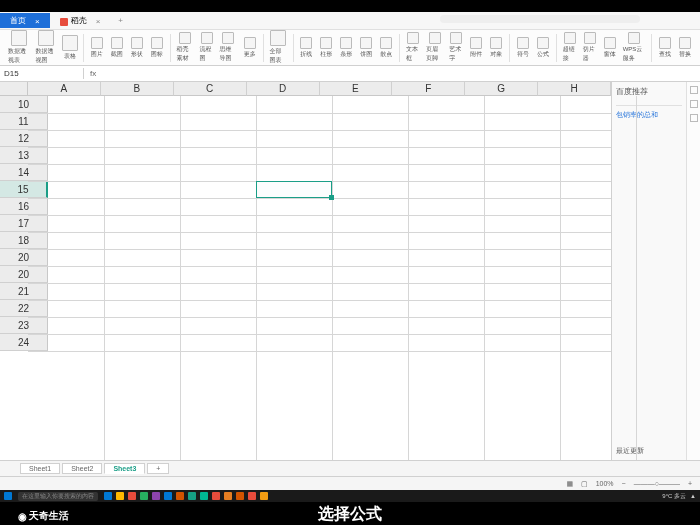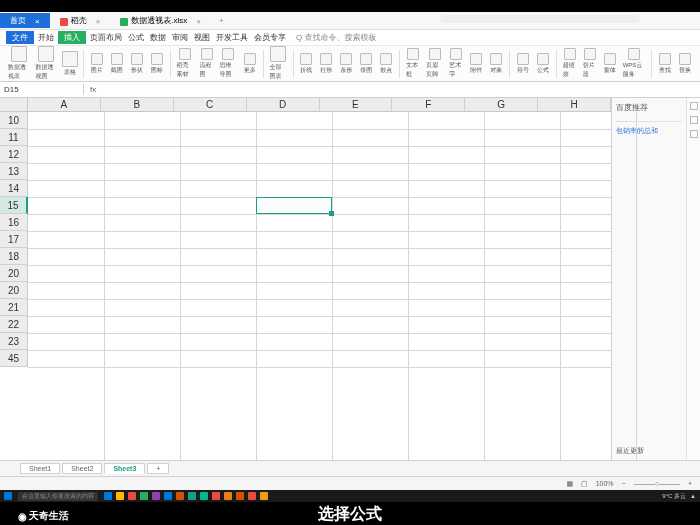--- a/index.html
+++ b/index.html
@@ -28,21 +28,21 @@
 .fx { padding: 1px 6px; color: #666; }
 .grid-area { flex: 1; display: flex; overflow: hidden; }
 .grid { flex: 1; position: relative; background: #fff; }
 .right-pane { width: 75px; border-left: 1px solid #d0d0d0; background: #f9f9f9; font-size: 7px; padding: 4px; color: #555; display: flex; flex-direction: column; }
 .rp-title { font-size: 8px; padding-bottom: 8px; border-bottom: 1px solid #e0e0e0; }
 .rp-link { color: #1e6fd9; margin-top: 4px; }
 .narrow-strip { width: 14px; border-left: 1px solid #e0e0e0; background: #fcfcfc; display: flex; flex-direction: column; align-items: center; gap: 6px; padding-top: 4px; }
 .narrow-strip div { width: 8px; height: 8px; border: 0.5px solid #bbb; }
 .colhdr { position: absolute; top: 0; left: 28px; right: 0; height: 14px; display: flex; background: #ececec; }
 .ch { width: 76px; border-right: 0.5px solid #d0d0d0; border-bottom: 1px solid #c8c8c8; text-align: center; font-size: 10px; color: #333; line-height: 14px; }
-.rowhdr { position: absolute; top: 14px; left: 0; width: 28px; }
+.rowhdr { position: absolute; top: 14px; left: 0; width: 48px; }
 .rh { height: 17px; border-bottom: 0.5px solid #d0d0d0; border-right: 1px solid #c8c8c8; background: #ececec; text-align: center; font-size: 10px; color: #333; line-height: 17px; }
 .rh.sel { background: #d4e8e4; border-right: 2px solid #1a9e87; }
 .corner { position: absolute; top: 0; left: 0; width: 28px; height: 14px; background: #ececec; border-right: 1px solid #c8c8c8; border-bottom: 1px solid #c8c8c8; }
 .cells { position: absolute; top: 14px; left: 28px; right: 0; bottom: 0; }
 .cell-grid-v { position: absolute; top: 0; bottom: 0; width: 0; border-right: 0.5px solid #d6d6d6; }
 .cell-grid-h { position: absolute; left: 0; right: 0; height: 0; border-bottom: 0.5px solid #d6d6d6; }
 .sel-cell { position: absolute; border: 1.5px solid #1a9e87; background: rgba(26,158,135,0.02); }
 .sel-handle { position: absolute; right: -3px; bottom: -3px; width: 5px; height: 5px; background: #1a9e87; }
 .sheet-tabs { height: 16px; background: #f5f5f5; display: flex; align-items: center; font-size: 7px; border-top: 1px solid #d0d0d0; padding-left: 20px; gap: 2px; }
 .stab { padding: 1px 8px; border: 0.5px solid #d0d0d0; background: #fff; color: #666; }
@@ -64,40 +64,23 @@
 
 <div class="app">
   <div class="tabbar">
     <div class="tab active">
         <span>首页</span>
       </div>
     <div class="tab">
         <span class="ico"></span>
         <span>稻壳</span>
       </div>
-    <div class="tab">
-        <span class="ico xls"></span>
-        <span>数据透视表.xlsx</span>
-      </div>
     <div class="plus">+</div>
   </div>
 
-  <div class="menubar">
-    <div class="menu-btn file">文件</div>
-    <div class="menu-btn">开始</div>
-    <div class="menu-btn ins">插入</div>
-    <div class="menu-btn">页面布局</div>
-    <div class="menu-btn">公式</div>
-    <div class="menu-btn">数据</div>
-    <div class="menu-btn">审阅</div>
-    <div class="menu-btn">视图</div>
-    <div class="menu-btn">开发工具</div>
-    <div class="menu-btn">会员专享</div>
-    <div class="search">Q 查找命令、搜索模板</div>
-  </div>
 
   <div class="ribbon" id="ribbon">
       <div class="rbtn big">
         <div class="ric"></div>
         <span>数据透视表</span>
       </div>
       <div class="rbtn big">
         <div class="ric"></div>
         <span>数据透视图</span>
       </div>
@@ -249,21 +232,21 @@
           <div class="rh">14</div>
           <div class="rh sel">15</div>
           <div class="rh">16</div>
           <div class="rh">17</div>
           <div class="rh">18</div>
           <div class="rh">20</div>
           <div class="rh">20</div>
           <div class="rh">21</div>
           <div class="rh">22</div>
           <div class="rh">23</div>
-          <div class="rh">45</div>
+          <div class="rh">24</div>
         </div>
       <div class="cells" id="cells">
 
       <div class="cell-grid-v" style="left: 76px;"></div>
           <div class="cell-grid-v" style="left: 152px;"></div>
           <div class="cell-grid-v" style="left: 228px;"></div>
           <div class="cell-grid-v" style="left: 304px;"></div>
           <div class="cell-grid-v" style="left: 380px;"></div>
           <div class="cell-grid-v" style="left: 456px;"></div>
           <div class="cell-grid-v" style="left: 532px;"></div>

